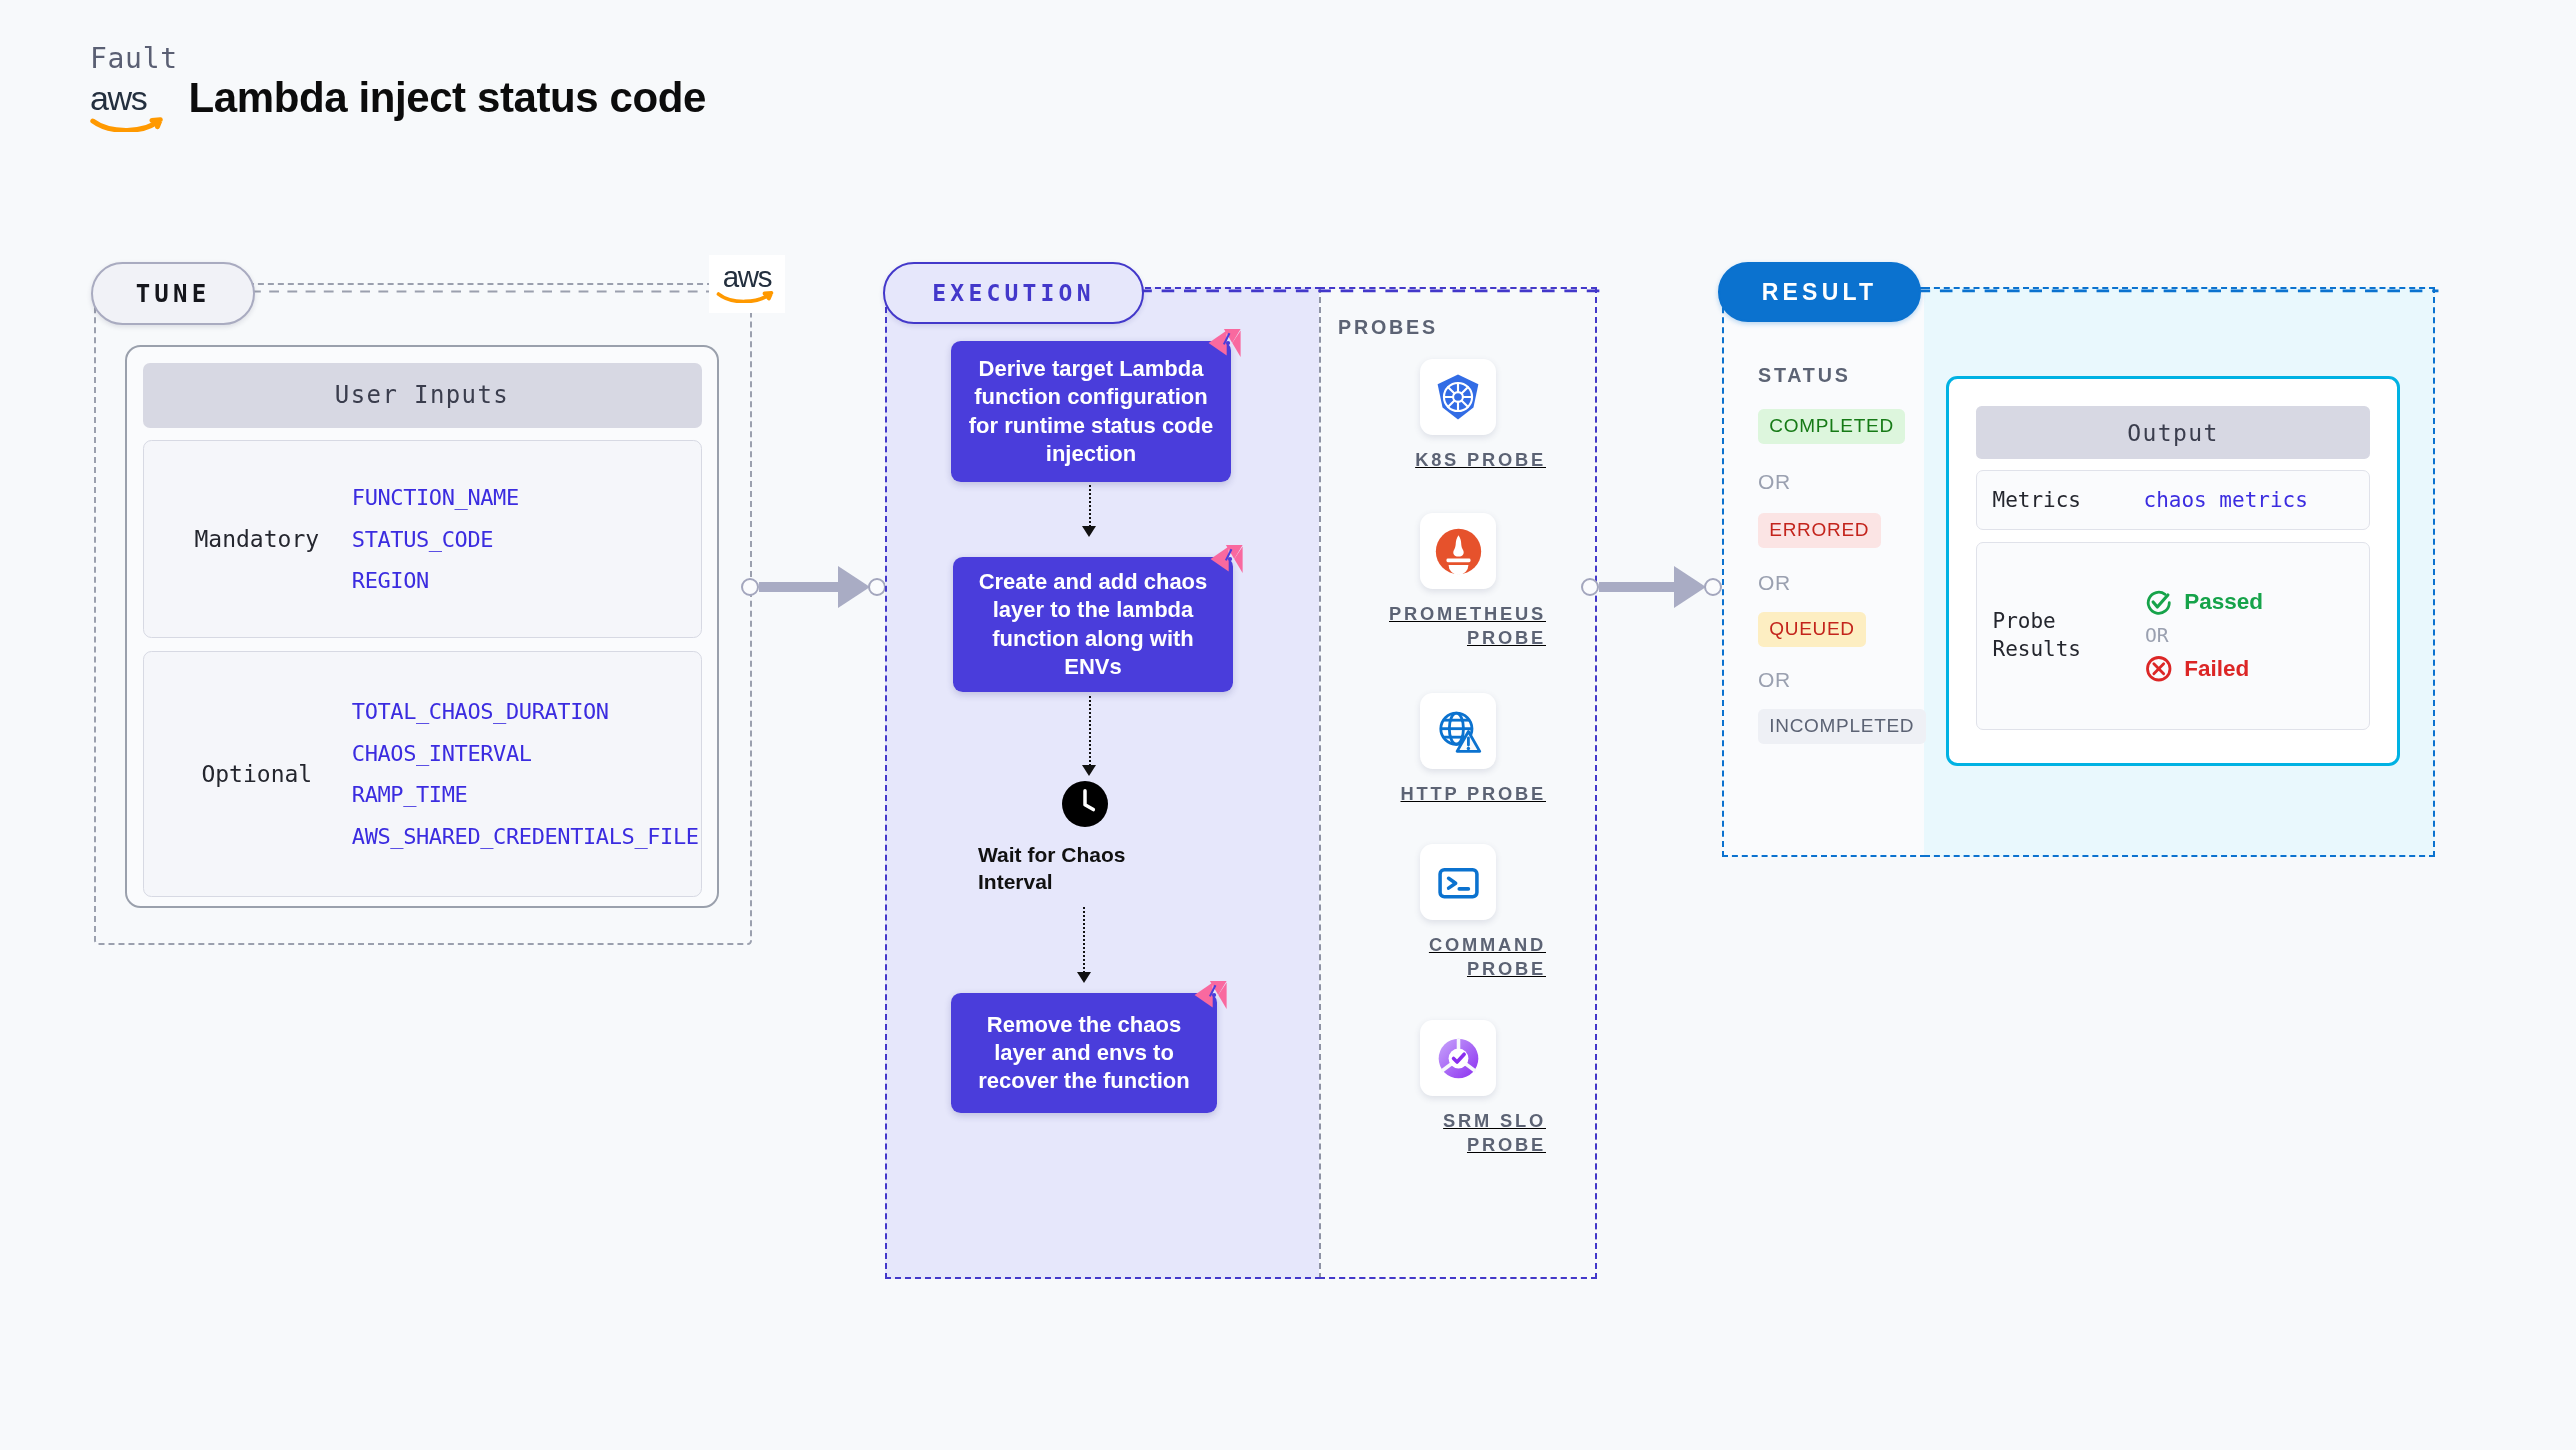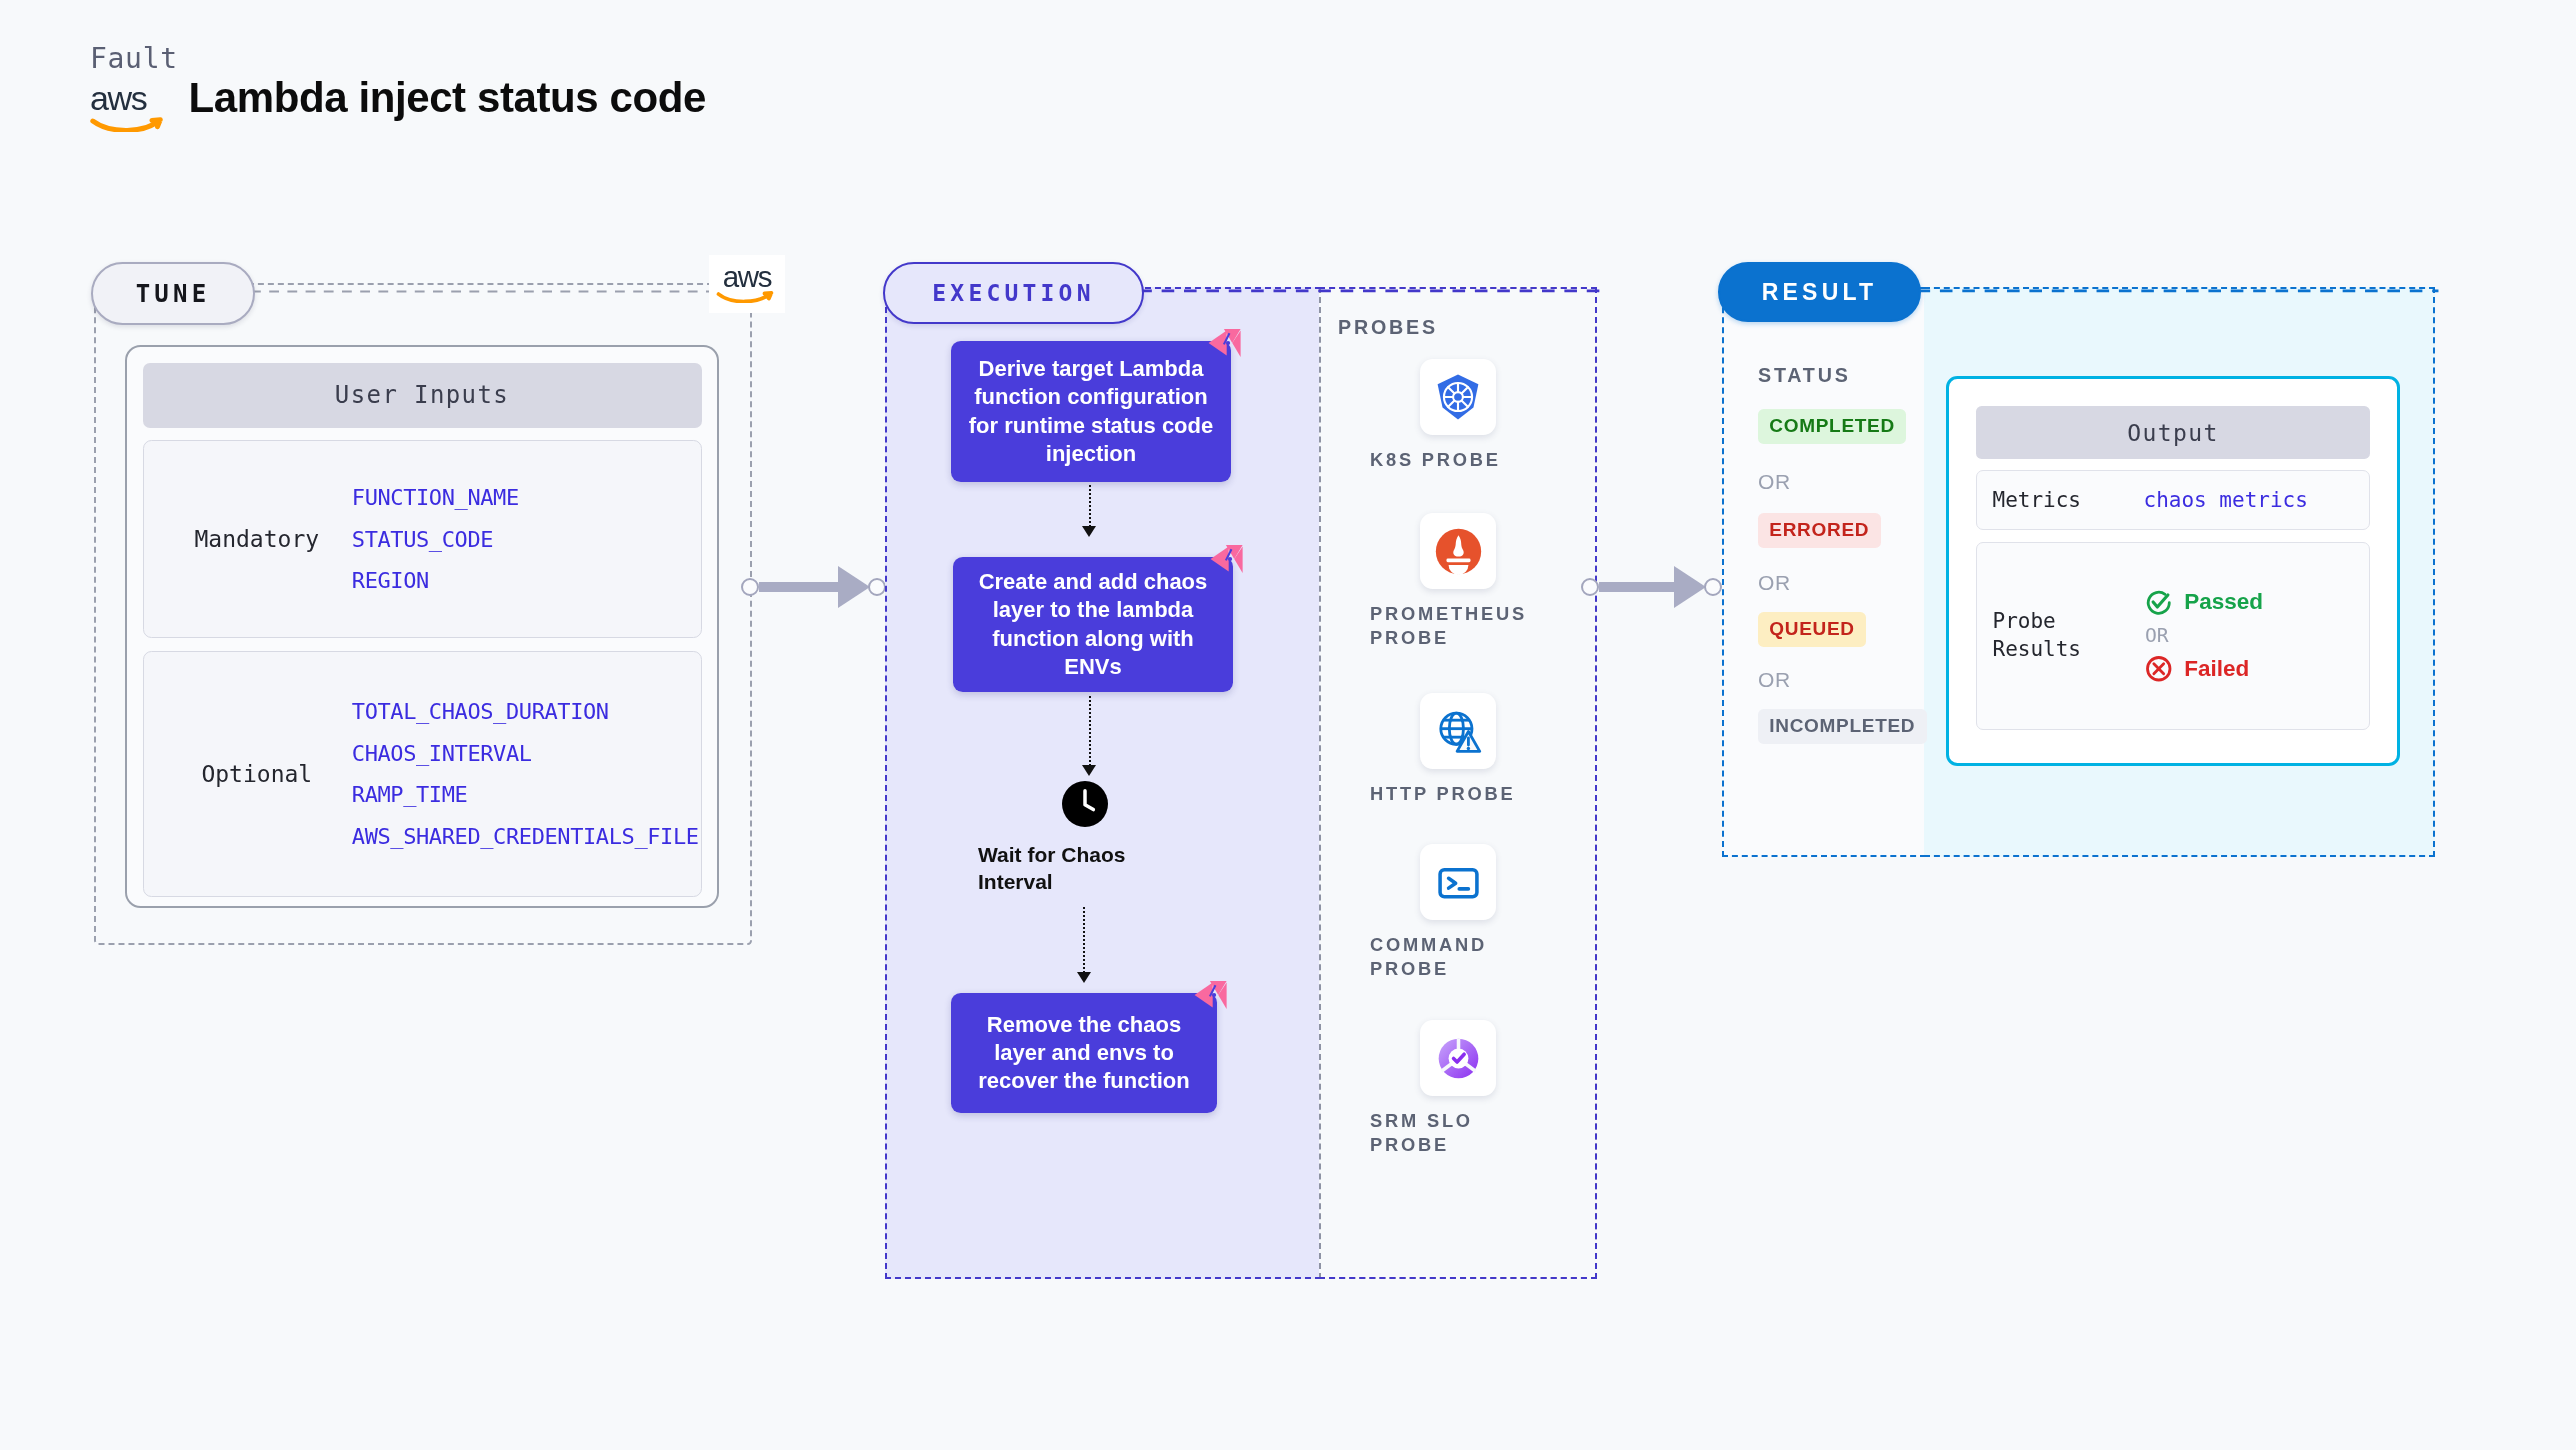--- a/index.html
+++ b/index.html
@@ -97,42 +97,42 @@
   #a3{left:1083px;top:907px;height:66px;}
   #a3h{left:1077px;top:972px;}
 
   #clock{position:absolute;left:1062px;top:781px;width:46px;height:46px;}
   #wait-label{position:absolute;left:978px;top:841px;width:218px;text-align:left;
     font-size:21px;font-weight:bold;color:#111;line-height:1.3;}
 
   
   #probes-title{position:absolute;left:1338px;top:316px;font-size:19.7px;color:#5c6374;
     font-weight:bold;letter-spacing:2.8px;}
-  .probe{position:absolute;width:176px;text-align:left;}
+  .probe{position:absolute;width:176px;text-align:right;text-decoration:underline;}
   .probe-icon{width:76px;height:76px;margin:0 auto;background:#fff;border-radius:12.7px;
     box-shadow:0 2.1px 6.3px rgba(60,70,110,.13);display:flex;align-items:center;justify-content:center;}
   .probe-label{margin-top:12.7px;font-size:18.3px;color:#5c6374;font-weight:bold;
     letter-spacing:2.8px;line-height:1.35;}
   #p1{left:1370px;top:359px;}
   #p2{left:1370px;top:513px;}
   #p3{left:1370px;top:693px;}
   #p4{left:1370px;top:844px;}
   #p5{left:1370px;top:1020px;}
 
   
   #result-status-outline{position:absolute;left:1722px;top:287px;width:204px;height:570px;
     border:2.1px dashed #0b72cf;border-right:1.4px dashed #8e93a4;background:#fafbfd;
     box-sizing:border-box;}
   #result-output-outline{position:absolute;left:1924px;top:287px;width:511px;height:570px;
     border:2.8px dashed #0b72cf;border-left:none;background:#e9f8fd;box-sizing:border-box;}
 
   #status-title{position:absolute;left:1758px;top:364px;font-size:19.7px;color:#5c6374;
     font-weight:bold;letter-spacing:2.8px;}
   .status-chip{position:absolute;left:1758px;border-radius:5.6px;padding:6.3px 11.3px;
-    font-size:19px;font-weight:bold;letter-spacing:0.7px;}
+    font-size:19px;font-weight:normal;letter-spacing:0.7px;}
   .or-text{position:absolute;left:1758px;font-size:21px;color:#9aa0b0;letter-spacing:0.7px;}
   #s-completed{top:409px;background:#ddf6dd;color:#167a16;}
   #or1{top:470px;}
   #s-errored{top:513px;background:#fbe4e4;color:#c3241c;}
   #or2{top:571px;}
   #s-queued{top:612px;background:#fdeec2;color:#c3241c;}
   #or3{top:668px;}
   #s-incompleted{top:709px;background:#eef0f5;color:#5c6374;}
 
   #output-card{position:absolute;left:1946px;top:376px;width:454px;height:390px;

